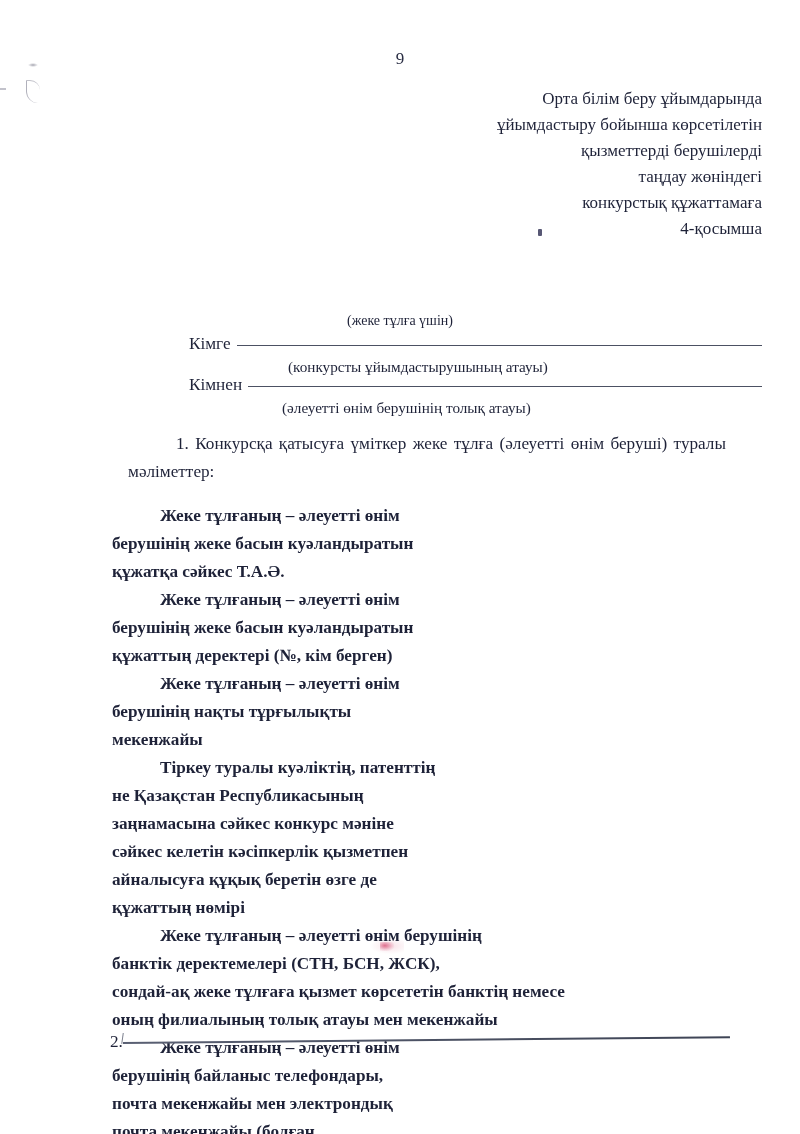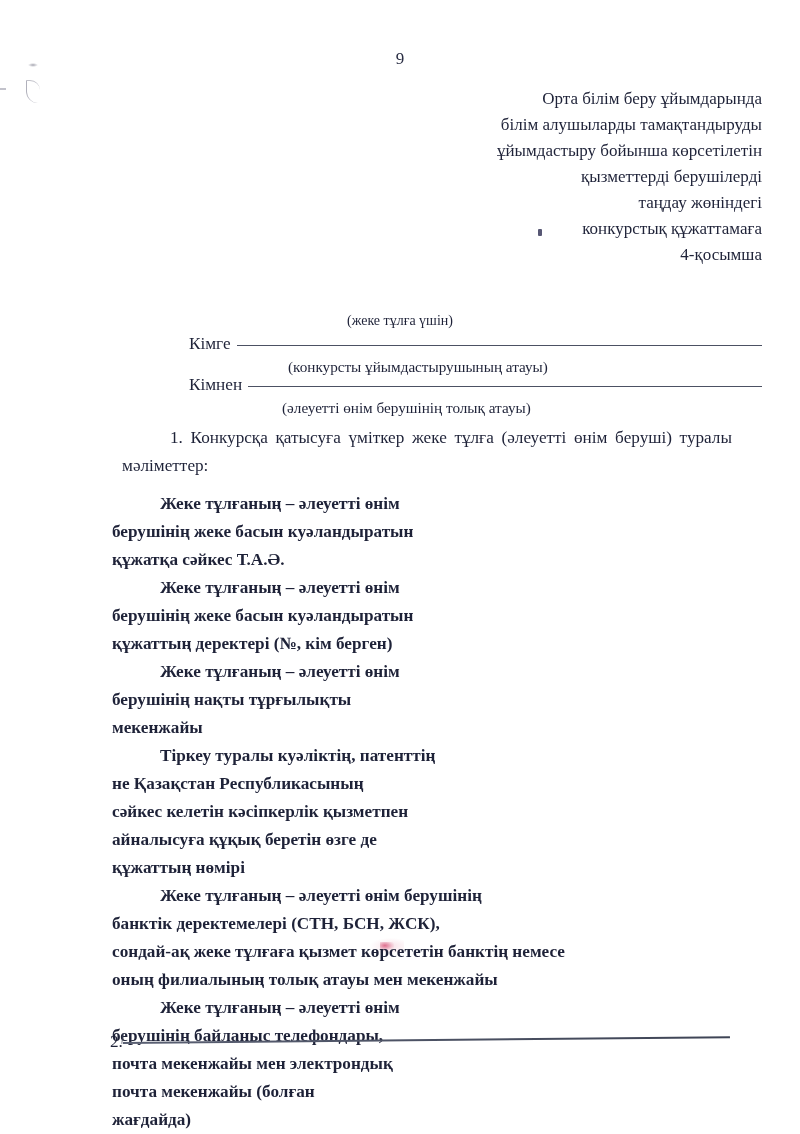--- a/index.html
+++ b/index.html
@@ -131,21 +131,21 @@
   #cap-kimnen { top: 394px; left: 282px; }
 
   
   .body-area {
     position: absolute;
     left: 112px;
     top: 414px;
     width: 630px;
   }
   p.para {
-    margin: 10px;
+    margin: 16px;
     text-indent: 48px;
     text-align: left;
   }
   p.para.justified {
     text-align: justify;
     text-align-last: left;
   }
   p.block {
     margin: 0;
     text-indent: 48px;
@@ -194,21 +194,20 @@
   <div class="artifact artifact-mark-b"></div>
   <div class="artifact artifact-edge"></div>
   <div class="artifact artifact-dot-header"></div>
   <div class="artifact artifact-pink2"></div>
   <div class="artifact artifact-pink"></div>
 
   <div class="page-number">9</div>
 
   <div class="header-block">
     <div>Орта білім беру ұйымдарында</div>
-    <div>білім алушыларды тамақтандыруды</div>
     <div>ұйымдастыру бойынша көрсетілетін</div>
     <div>қызметтерді берушілерді</div>
     <div>таңдау жөніндегі</div>
     <div>конкурстық құжаттамаға</div>
     <div>4-қосымша</div>
   </div>
 
   <div class="doc-subtitle">(жеке тұлға үшін)</div>
 
   <div class="form-row" id="row-kimge">
@@ -241,20 +240,21 @@
 
     <p class="block">
       <span class="ln first">Жеке тұлғаның – әлеуетті өнім</span>
       <span class="ln">берушінің нақты тұрғылықты</span>
       <span class="ln">мекенжайы</span>
     </p>
 
     <p class="block">
       <span class="ln first">Тіркеу туралы куәліктің, патенттің</span>
       <span class="ln">не Қазақстан Республикасының</span>
+      <span class="ln">заңнамасына сәйкес конкурс мәніне</span>
       <span class="ln">сәйкес келетін кәсіпкерлік қызметпен</span>
       <span class="ln">айналысуға құқық беретін өзге де</span>
       <span class="ln">құжаттың нөмірі</span>
     </p>
 
     <p class="block">
       <span class="ln first">Жеке тұлғаның – әлеуетті өнім берушінің</span>
       <span class="ln">банктік деректемелері (СТН, БСН, ЖСК),</span>
       <span class="ln">сондай-ақ жеке тұлғаға қызмет көрсететін банктің немесе</span>
       <span class="ln">оның филиалының толық атауы мен мекенжайы</span>

